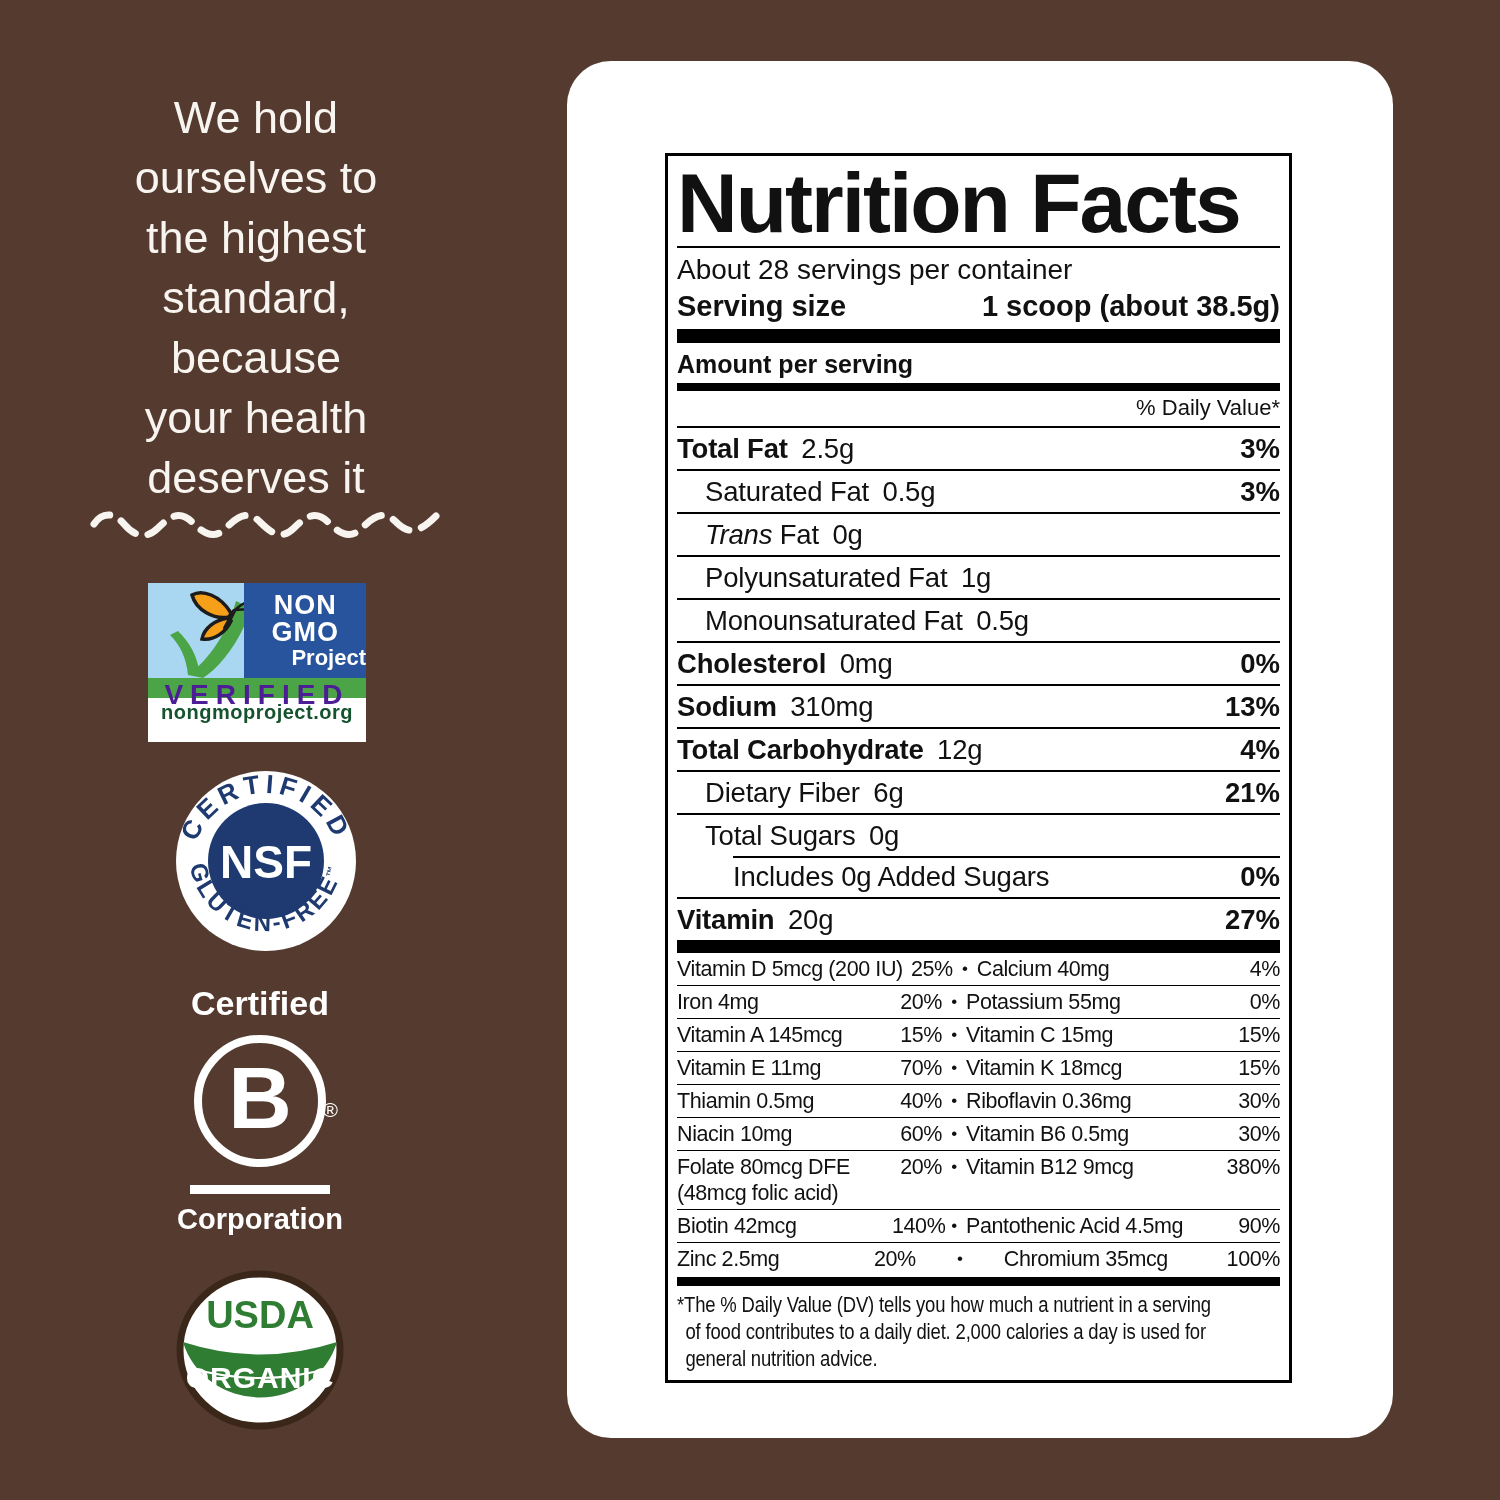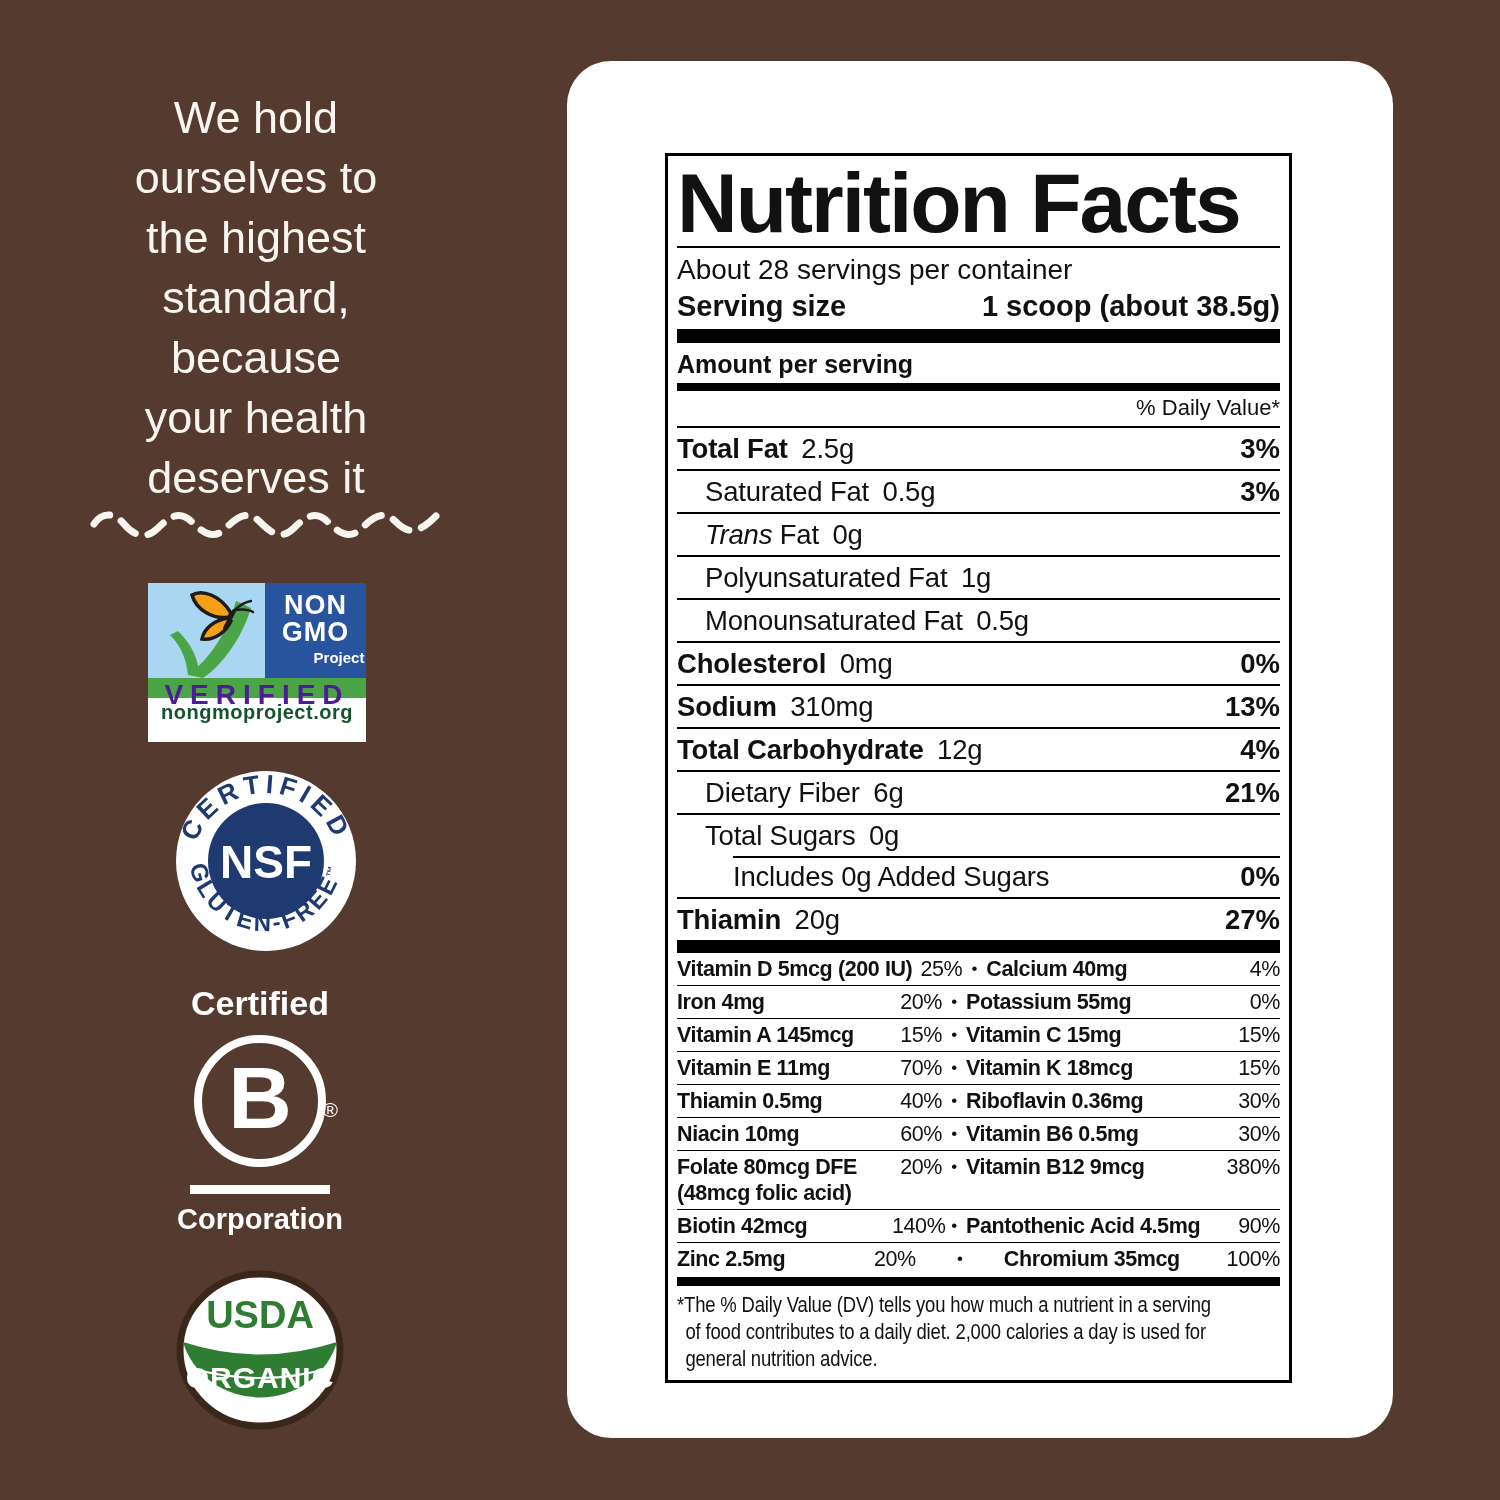--- a/index.html
+++ b/index.html
@@ -16,21 +16,21 @@
   }
   .wavy{position:absolute;left:88px;top:500px;}
 
   
   .badge-nongmo{position:absolute;left:148px;top:583px;width:218px;height:159px;background:#fff;}
   .ng-top{display:flex;height:95px;}
   .ng-sky{flex:1.16;background:#a9d6f1;position:relative;overflow:hidden;}
   .ng-blue{flex:1;background:#27549d;color:#fff;display:flex;flex-direction:column;justify-content:center;text-align:center;font-weight:bold;}
   .ng-blue .l1{font-size:27px;line-height:27px;letter-spacing:1px;}
   .ng-blue .l2{font-size:27px;line-height:27px;letter-spacing:1px;}
-  .ng-blue .l3{font-size:15px;line-height:24px;padding-left:47px;}
+  .ng-blue .l3{font-size:22px;line-height:24px;padding-left:47px;}
   .ng-green{height:20px;background:#4ba546;color:#4c1d95;text-align:center;font-weight:bold;font-size:28px;line-height:34px;letter-spacing:7px;}
   .ng-white{height:30px;background:#fff;color:#14532d;text-align:center;font-weight:bold;font-size:20px;line-height:28px;letter-spacing:.5px;}
 
   
   .badge-nsf{position:absolute;left:175px;top:770px;width:182px;height:182px;}
 
   
   .badge-bcorp{position:absolute;left:165px;top:984px;width:190px;text-align:center;color:#fff;}
   .bc-certified{font-size:34px;font-weight:bold;}
   .bc-circle{width:116px;height:116px;border:8px solid #fff;border-radius:50%;margin:12px auto 0;position:relative;font-size:88px;font-weight:bold;line-height:110px;}
@@ -75,21 +75,21 @@
   .nrow .ind1{padding-left:28px;display:inline-block;}
   .nrow .ind2{padding-left:56px;display:inline-block;}
   .nrow.no-rule{border-bottom:none;}
   .nrow.inner-rule{border-bottom:2px solid #000;}
   .nrow.inner-rule::before{content:"";position:absolute;top:0;left:56px;right:0;border-top:2px solid #000;}
 
   .bar13{height:13px;background:#000;}
   .vrow{display:grid;grid-template-columns:1fr 50px 24px 1.2fr 56px;align-items:start;
         font-size:21.5px;letter-spacing:-.4px;line-height:26px;padding:3px 0;border-bottom:1.5px solid #000;}
   .vrow:last-child{border-bottom:none;gap:32px;}
-  .vname{white-space:pre;font-weight:bold;}
+  .vname{white-space:pre;}
   .vdv{text-align:right;}
   .vsep{text-align:center;font-size:17px;line-height:26px;}
   .bar9{height:9px;background:#000;margin-top:2px;}
   .footnote{font-size:22px;line-height:27px;letter-spacing:-.2px;padding:5px 0 8px;
             width:730px;transform:scaleX(.84);transform-origin:0 0;white-space:pre;}
   .footnote .fl{padding-left:10px;}
   .footnote .fl.first{padding-left:0;}
 </style>
 </head>
 <body>
@@ -224,21 +224,21 @@
         </div>
         <div class="nrow no-rule">
           <div class="nm"><span class="ind1"><span>Total Sugars</span><span> 0g</span></span></div>
           <div class="dv"></div>
         </div>
         <div class="nrow inner-rule">
           <div class="nm"><span class="ind2"><span>Includes 0g Added Sugars</span></span></div>
           <div class="dv">0%</div>
         </div>
         <div class="nrow no-rule">
-          <div class="nm"><span><span class="b">Thiamin</span><span> 20g</span></span></div>
+          <div class="nm"><span><span class="b">Vitamin</span><span> 20g</span></span></div>
           <div class="dv">27%</div>
         </div>
       </div>
 
     <div class="bar13"></div>
     <div>
         <div class="vrow">
           <div class="vname">Vitamin D 5mcg (200 IU)</div>
           <div class="vdv">25%</div>
           <div class="vsep">•</div>

